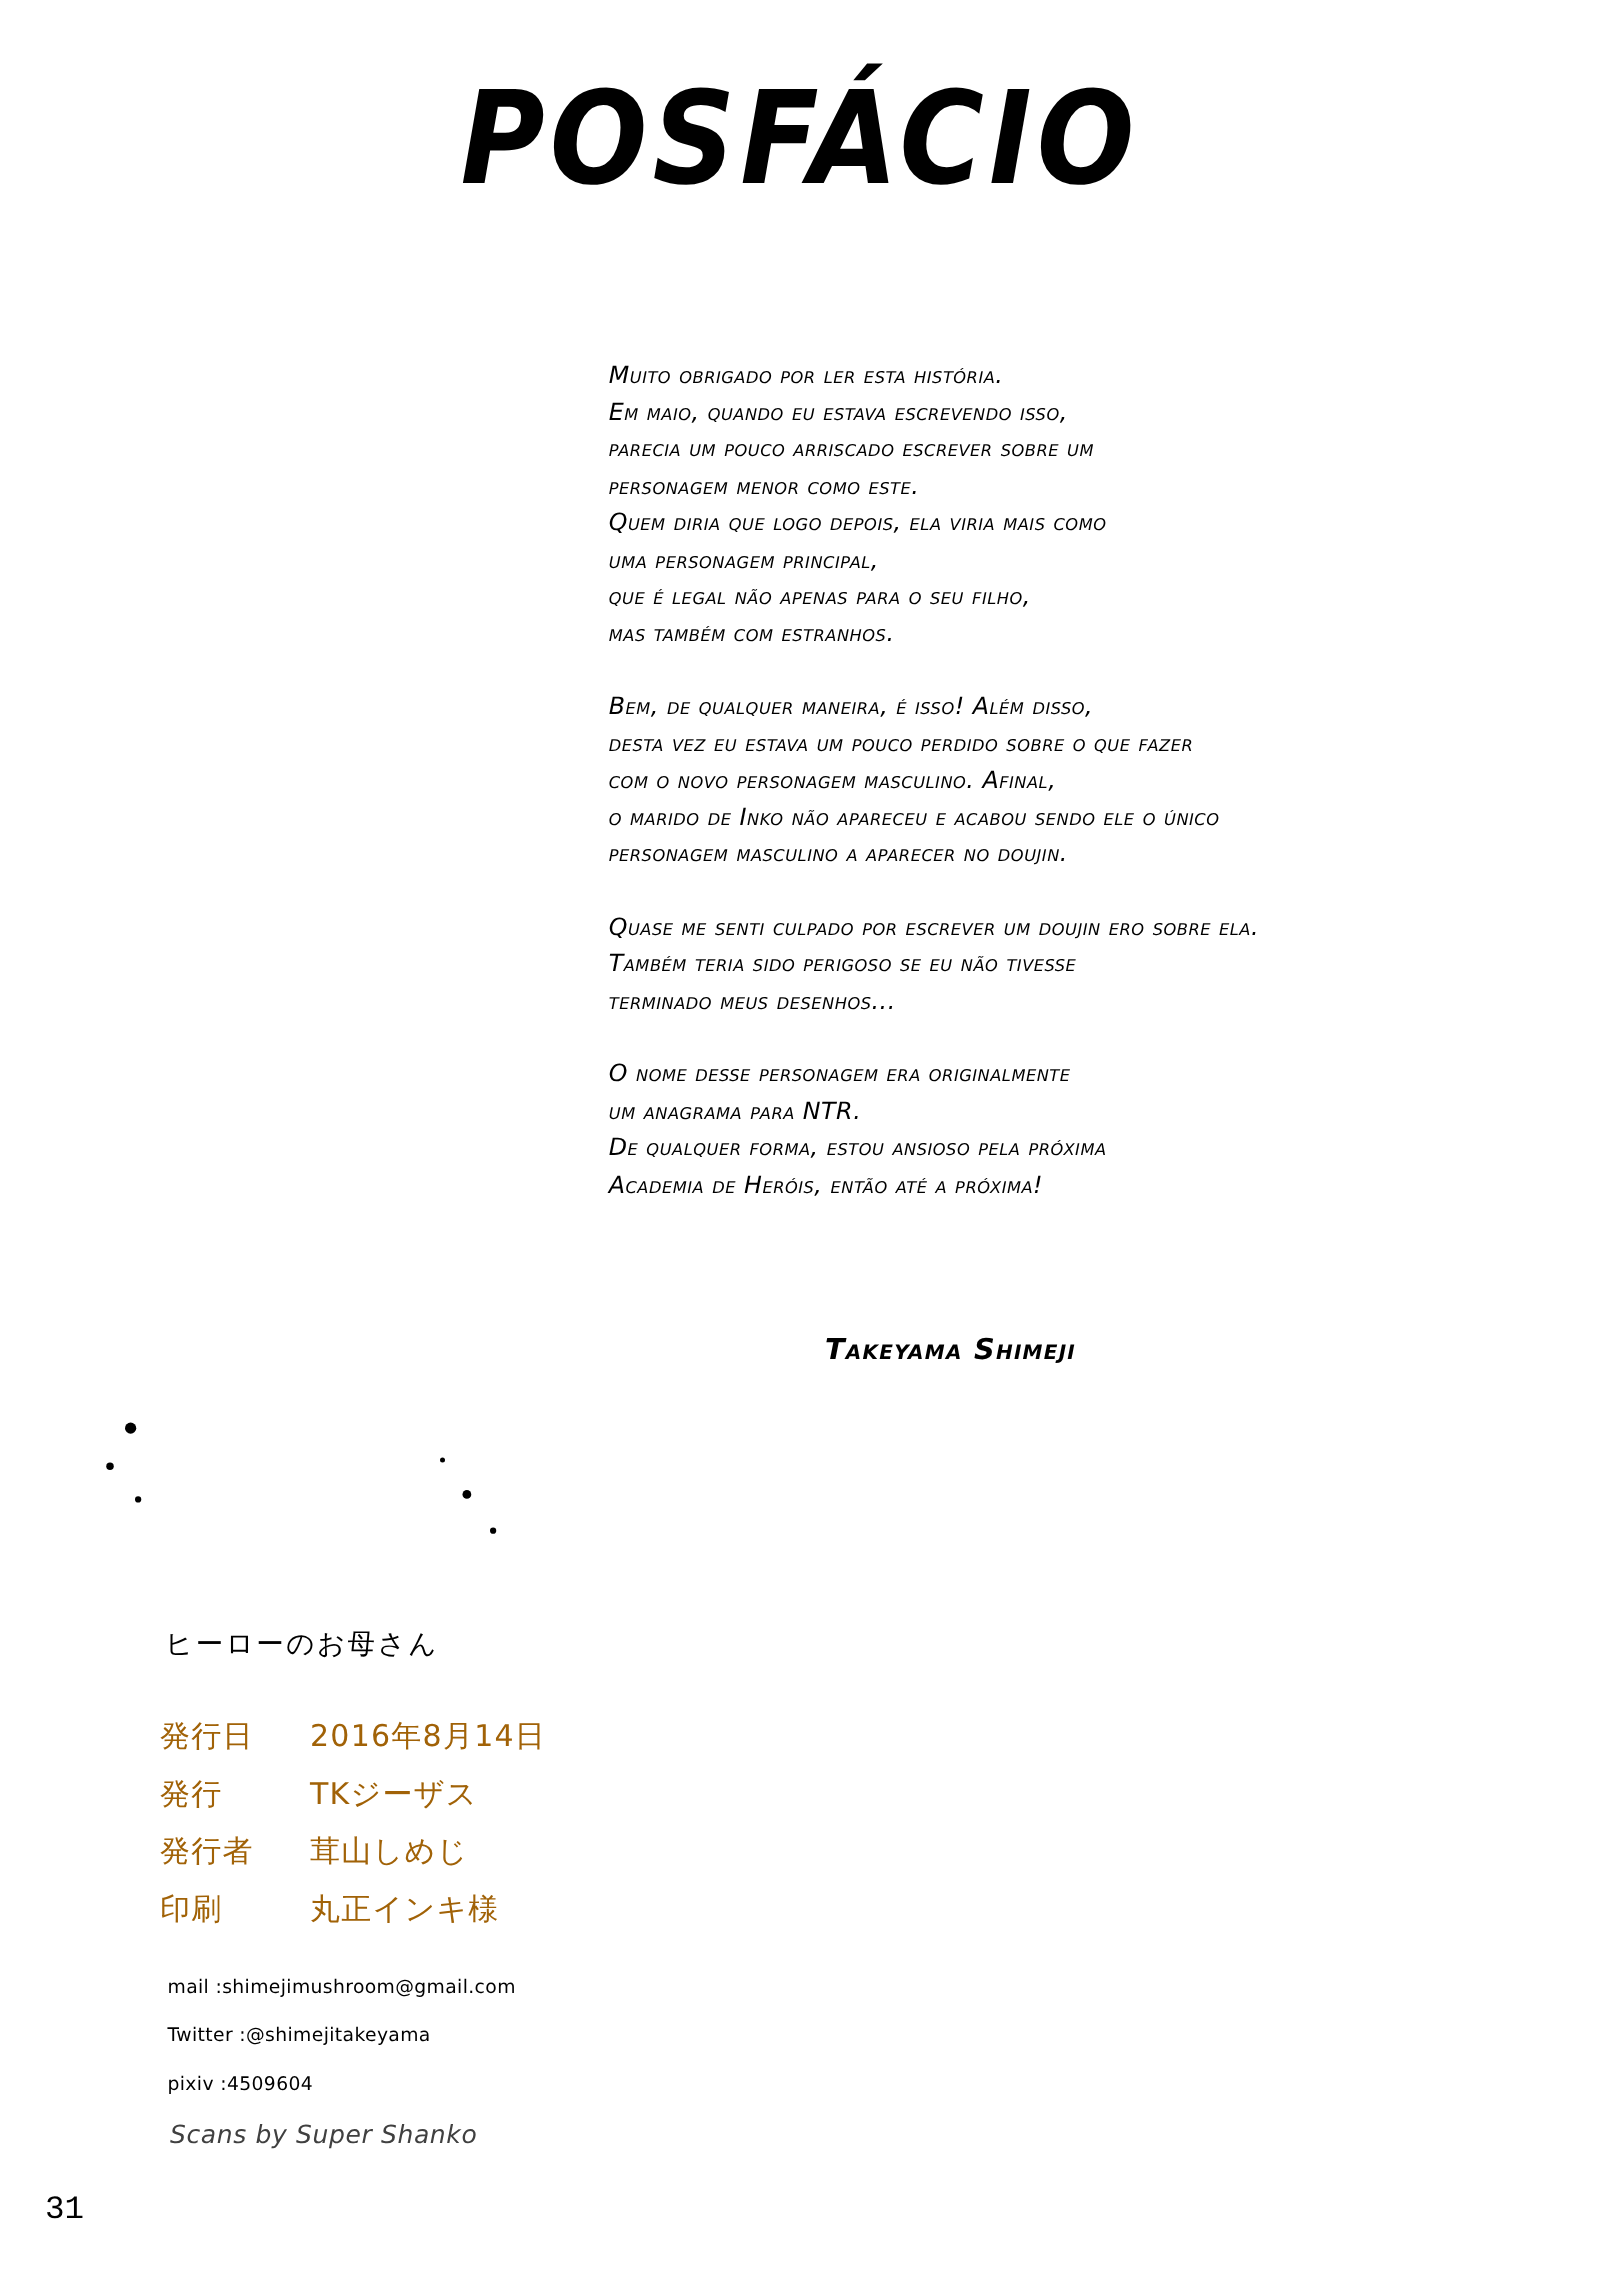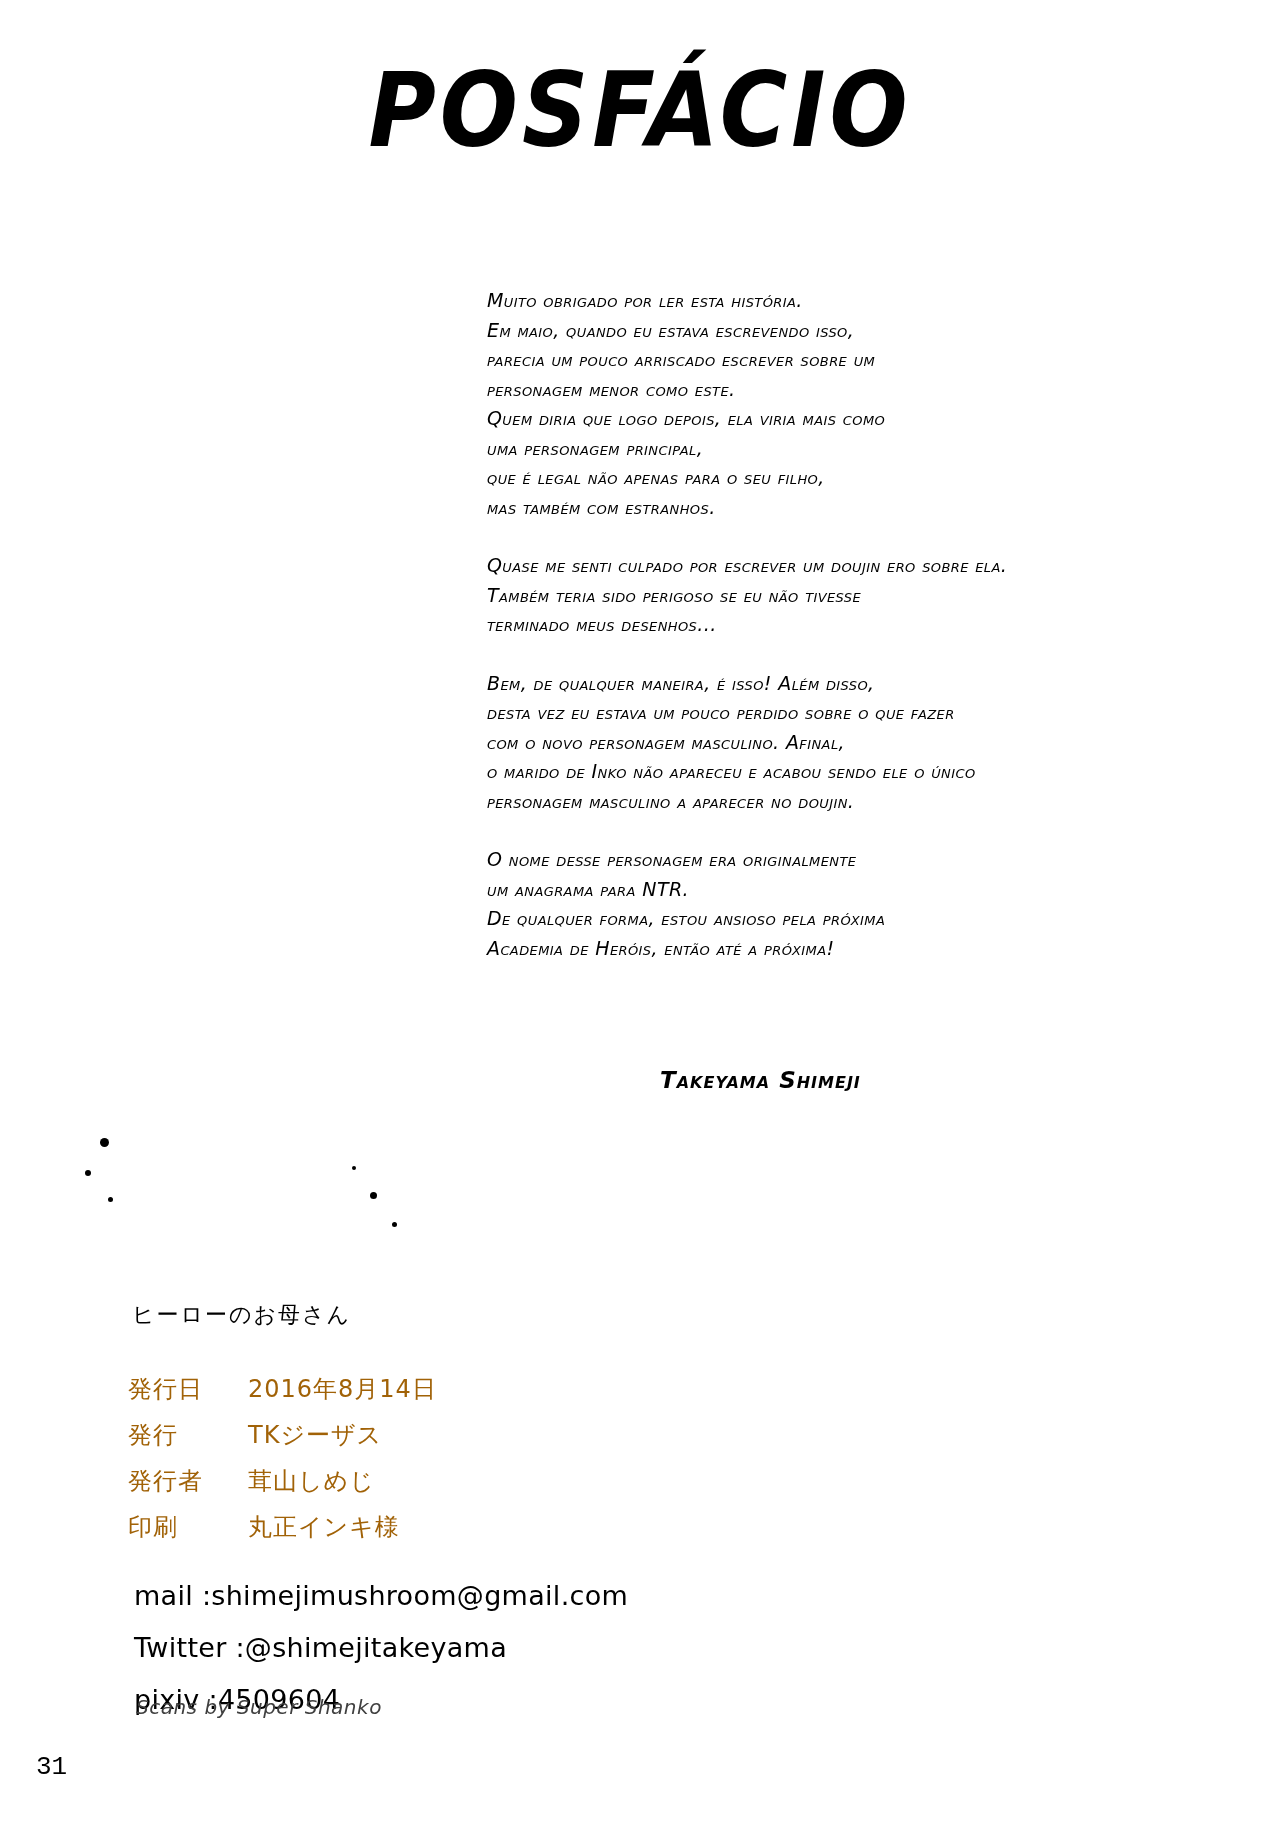--- a/index.html
+++ b/index.html
@@ -128,21 +128,21 @@
     letter-spacing: 1px;
   }
 
   .contact-list {
     position: absolute;
     top: 1580px;
     left: 134px;
   }
   .contact-list div {
     font-family: "DejaVu Sans", sans-serif;
-    font-size: 27px;
+    font-size: 15px;
     color: #000;
     margin-bottom: 21px;
     letter-spacing: 0.3px;
   }
 
   .scan-credit {
     position: absolute;
     top: 1695px;
     left: 136px;
     font-family: "DejaVu Sans", sans-serif;
@@ -170,28 +170,28 @@
 
   <div class="afterword-body">
     <p>Muito obrigado por ler esta história.
 Em maio, quando eu estava escrevendo isso,
 parecia um pouco arriscado escrever sobre um
 personagem menor como este.
 Quem diria que logo depois, ela viria mais como
 uma personagem principal,
 que é legal não apenas para o seu filho,
 mas também com estranhos.</p>
-    <p>Quase me senti culpado por escrever um doujin ero sobre ela.
-Também teria sido perigoso se eu não tivesse
-terminado meus desenhos...</p>
     <p>Bem, de qualquer maneira, é isso! Além disso,
 desta vez eu estava um pouco perdido sobre o que fazer
 com o novo personagem masculino. Afinal,
 o marido de Inko não apareceu e acabou sendo ele o único
 personagem masculino a aparecer no doujin.</p>
+    <p>Quase me senti culpado por escrever um doujin ero sobre ela.
+Também teria sido perigoso se eu não tivesse
+terminado meus desenhos...</p>
     <p>O nome desse personagem era originalmente
 um anagrama para NTR.
 De qualquer forma, estou ansioso pela próxima
 Academia de Heróis, então até a próxima!</p>
   </div>
 
   <div class="signature">Takeyama Shimeji</div>
 
   <div class="brush-dot bd1"></div>
   <div class="brush-dot bd2"></div>

